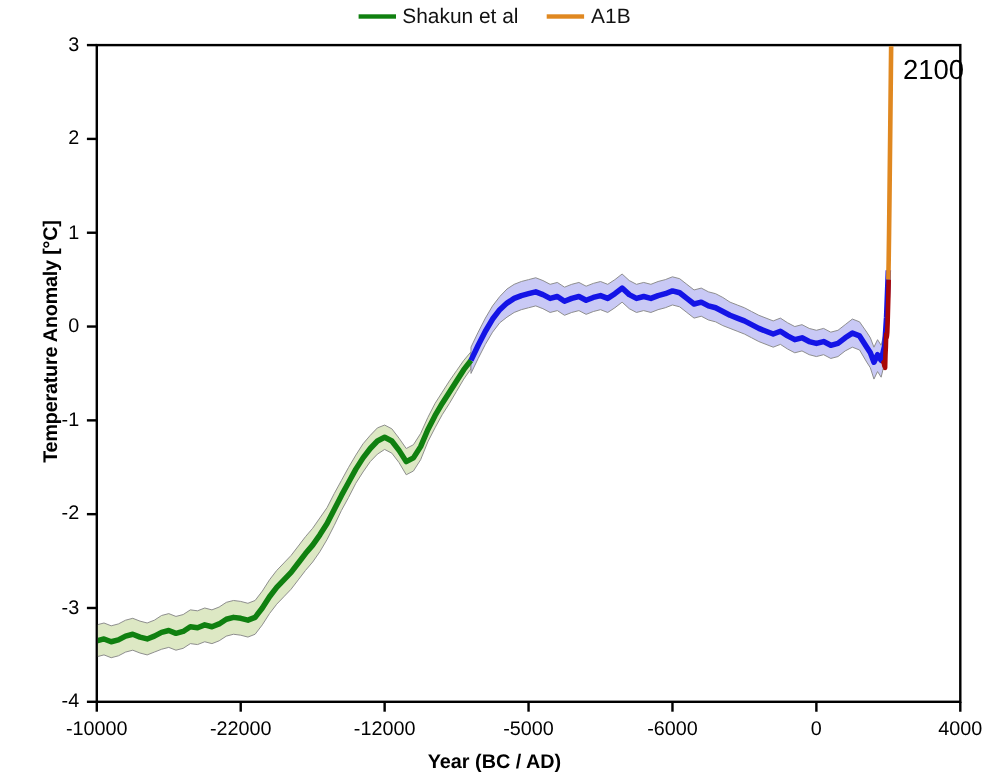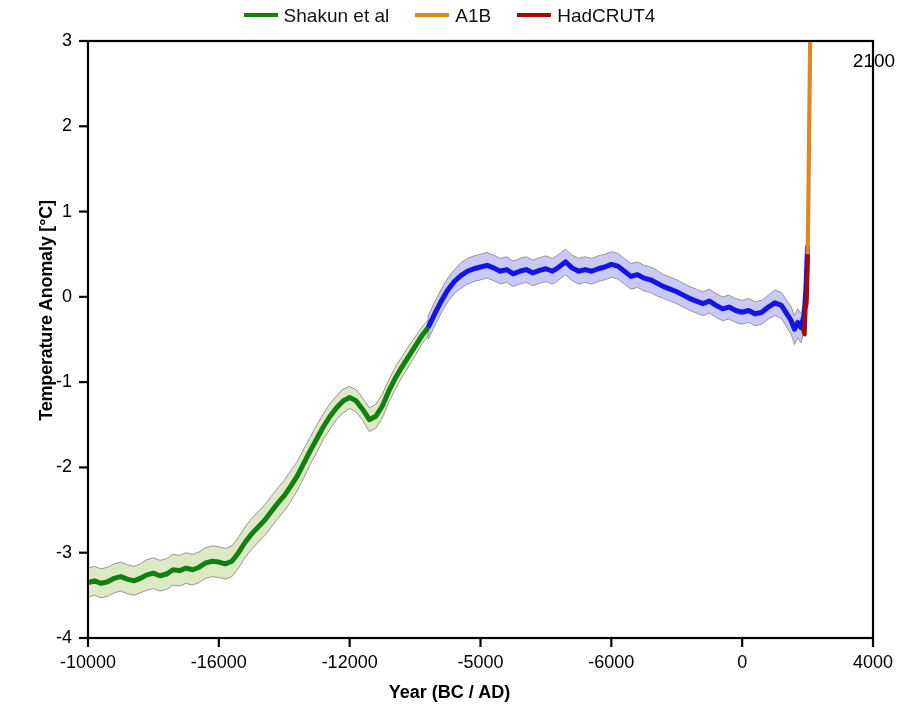--- a/index.html
+++ b/index.html
@@ -32,58 +32,54 @@
   }
   #x-axis-title{
     position:absolute;left:0;top:682px;width:899px;text-align:center;
     font-size:18px;font-weight:bold;color:#000;
   }
   .tick-label{position:absolute;font-size:18px;color:#000;white-space:nowrap;}
   .ytick-label{text-align:right;width:46px;}
   .xtick-label{text-align:center;width:110px;}
 
   #annotation-2100{
-    position:absolute;font-size:19px;color:#000;white-space:nowrap;margin-left:32px;
+    position:absolute;font-size:25px;color:#000;white-space:nowrap;
   }
   svg{display:block;}
 </style>
 </head>
 <body>
 
 <div id="chart-root">
 
   <div id="legend">
     <div class="legend-item">
       <span class="legend-swatch" style="background:#108010"></span>
       <span class="legend-label">Shakun et al</span>
     </div>
     <div class="legend-item">
       <span class="legend-swatch" style="background:#e08820"></span>
       <span class="legend-label">A1B</span>
     </div>
-    <div class="legend-item">
-      <span class="legend-swatch" style="background:#a80808"></span>
-      <span class="legend-label">HadCRUT4</span>
-    </div>
   </div>
 
   <div id="y-axis-title">Temperature Anomaly [°C]</div>
   <div id="x-axis-title">Year (BC / AD)</div>
 
   <div id="tick-layer">
       <div class="tick-label ytick-label" style="left: 26px; top: 627px;">-4</div>
       <div class="tick-label ytick-label" style="left: 26px; top: 541.714px;">-3</div>
       <div class="tick-label ytick-label" style="left: 26px; top: 456.429px;">-2</div>
       <div class="tick-label ytick-label" style="left: 26px; top: 371.143px;">-1</div>
       <div class="tick-label ytick-label" style="left: 26px; top: 285.857px;">0</div>
       <div class="tick-label ytick-label" style="left: 26px; top: 200.571px;">1</div>
       <div class="tick-label ytick-label" style="left: 26px; top: 115.286px;">2</div>
       <div class="tick-label ytick-label" style="left: 26px; top: 30px;">3</div>
       <div class="tick-label xtick-label" style="left: 33px; top: 652px;">-10000</div>
-      <div class="tick-label xtick-label" style="left: 163.833px; top: 652px;">-16000</div>
+      <div class="tick-label xtick-label" style="left: 163.833px; top: 652px;">-22000</div>
       <div class="tick-label xtick-label" style="left: 294.667px; top: 652px;">-12000</div>
       <div class="tick-label xtick-label" style="left: 425.5px; top: 652px;">-5000</div>
       <div class="tick-label xtick-label" style="left: 556.333px; top: 652px;">-6000</div>
       <div class="tick-label xtick-label" style="left: 687.167px; top: 652px;">0</div>
       <div class="tick-label xtick-label" style="left: 818px; top: 652px;">4000</div>
     </div>
 
   <svg id="plot" width="899" height="713">
       <rect x="88" y="41" width="785" height="597" fill="#ffffff" stroke="#000000" stroke-width="2.2"></rect>
       <line x1="79" y1="638" x2="88" y2="638" stroke="#000" stroke-width="2.2"></line>

